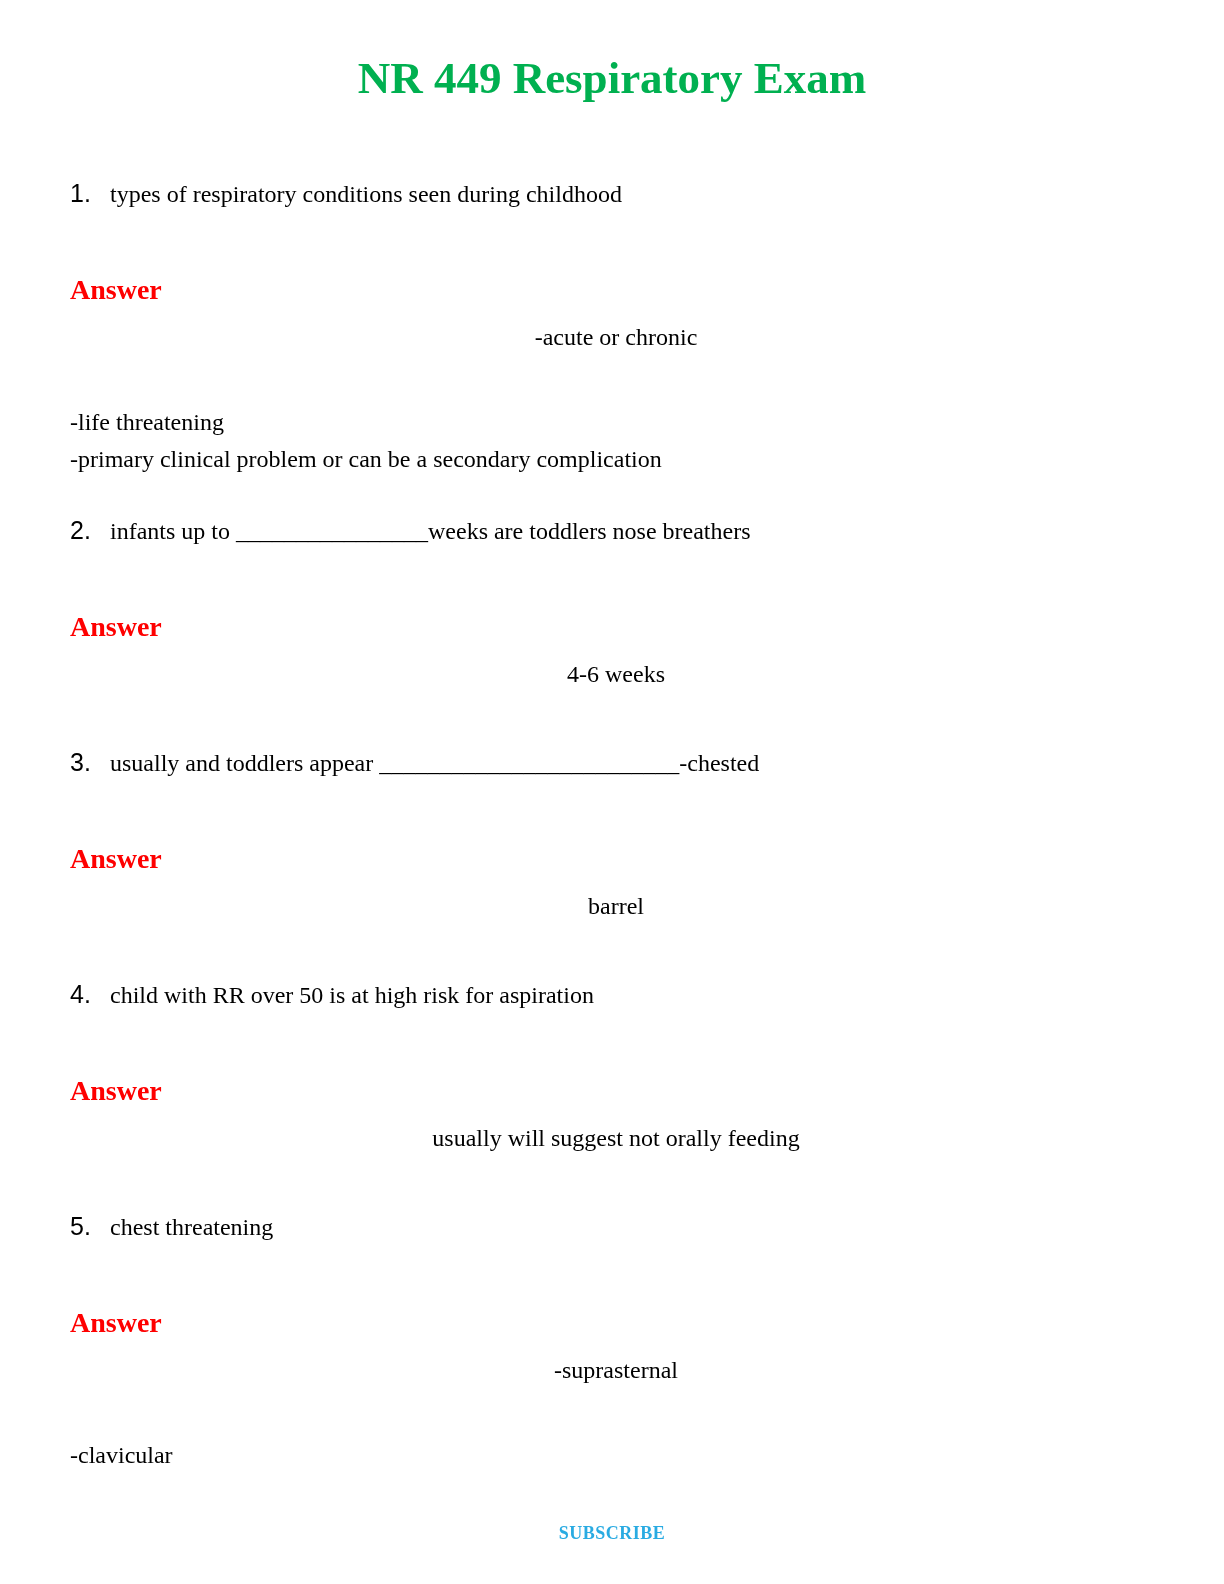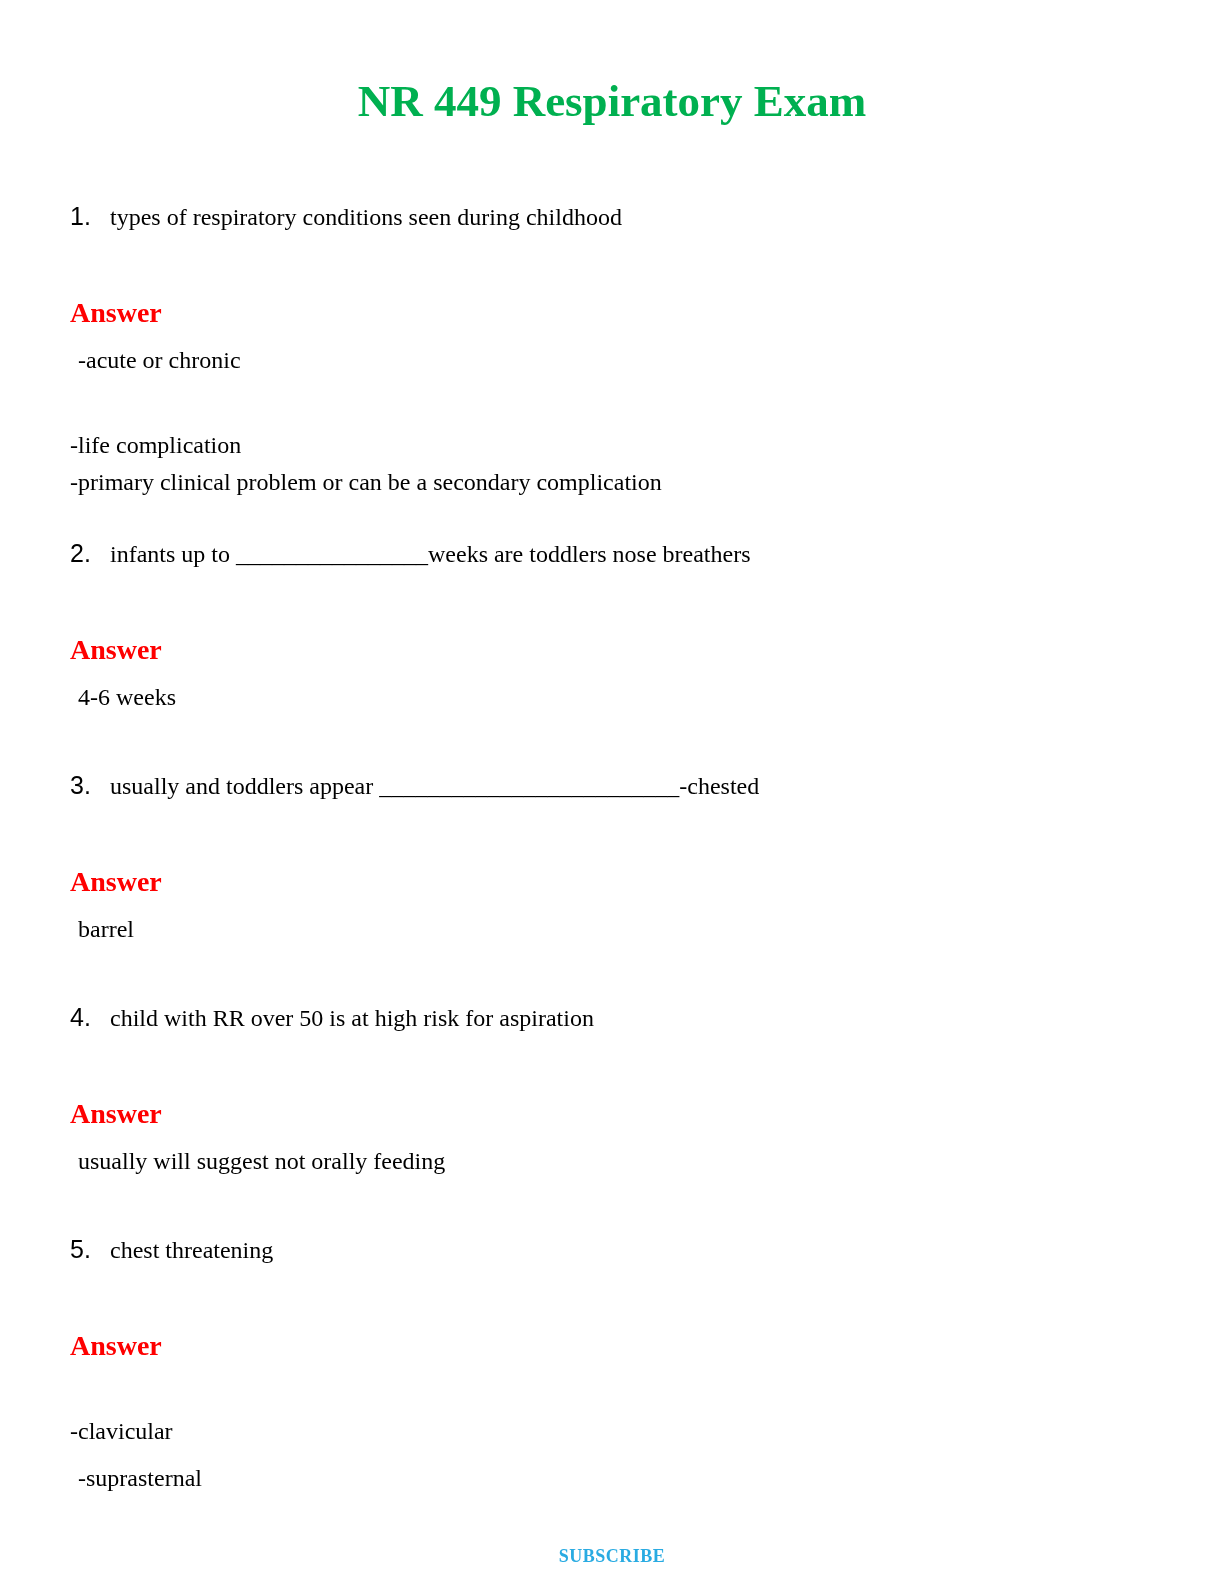--- a/index.html
+++ b/index.html
@@ -16,21 +16,21 @@
     min-height: 1584px;
     margin: 0 auto;
     background: #ffffff;
     font-family: "Liberation Serif", serif;
     color: var(--text-color);
     padding: 0 70px 120px 70px;
     overflow: hidden;
   }
   .doc-title {
     margin: 0;
-    padding-top: 75px;
+    padding-top: 52px;
     text-align: center;
     font-size: 45px;
     line-height: 52px;
     font-weight: bold;
     color: var(--title-color);
     font-family: "Liberation Serif", serif;
   }
   .question {
     display: flex;
     align-items: baseline;
@@ -53,21 +53,21 @@
     font-weight: bold;
     color: var(--answer-color);
   }
   p.ans {
     margin: 17px 0 0 0;
     font-size: 24px;
     line-height: 30px;
   }
   p.ans.cont { margin-top: 7px; }
   p.ans.gap { margin-top: 55px; }
-  p.ans.indent { padding-left: 8px; }
+  p.ans.indent { padding-left: 8px; text-align: center; }
   .subscribe-link {
     position: absolute;
     left: 50%;
     bottom: 46px;
     transform: translateX(-50%);
     font-family: "Liberation Serif", serif;
     font-weight: bold;
     font-size: 18px;
     letter-spacing: 0.5px;
     color: var(--subscribe-color);
@@ -80,21 +80,21 @@
 <div class="page">
 
   <h1 class="doc-title">NR 449 Respiratory Exam</h1>
 
   <div class="question first">
     <span class="q-num">1.</span>
     <span class="q-text">types of respiratory conditions seen during childhood</span>
   </div>
   <div class="answer-label">Answer</div>
   <p class="ans indent">-acute or chronic</p>
-  <p class="ans gap">-life complication</p>
+  <p class="ans gap">-life threatening</p>
   <p class="ans cont">-primary clinical problem or can be a secondary complication</p>
 
   <div class="question tight">
     <span class="q-num">2.</span>
     <span class="q-text">infants up to ________________weeks are toddlers nose breathers</span>
   </div>
   <div class="answer-label">Answer</div>
   <p class="ans indent">4-6 weeks</p>
 
   <div class="question">
@@ -109,18 +109,18 @@
     <span class="q-text">child with RR over 50 is at high risk for aspiration</span>
   </div>
   <div class="answer-label">Answer</div>
   <p class="ans indent">usually will suggest not orally feeding</p>
 
   <div class="question">
     <span class="q-num">5.</span>
     <span class="q-text">chest threatening</span>
   </div>
   <div class="answer-label">Answer</div>
+  <p class="ans indent">-suprasternal</p>
   <p class="ans gap">-clavicular</p>
-  <p class="ans indent">-suprasternal</p>
 
   <a href="#" class="subscribe-link">SUBSCRIBE</a>
 
 </div>
 
 </body></html>

